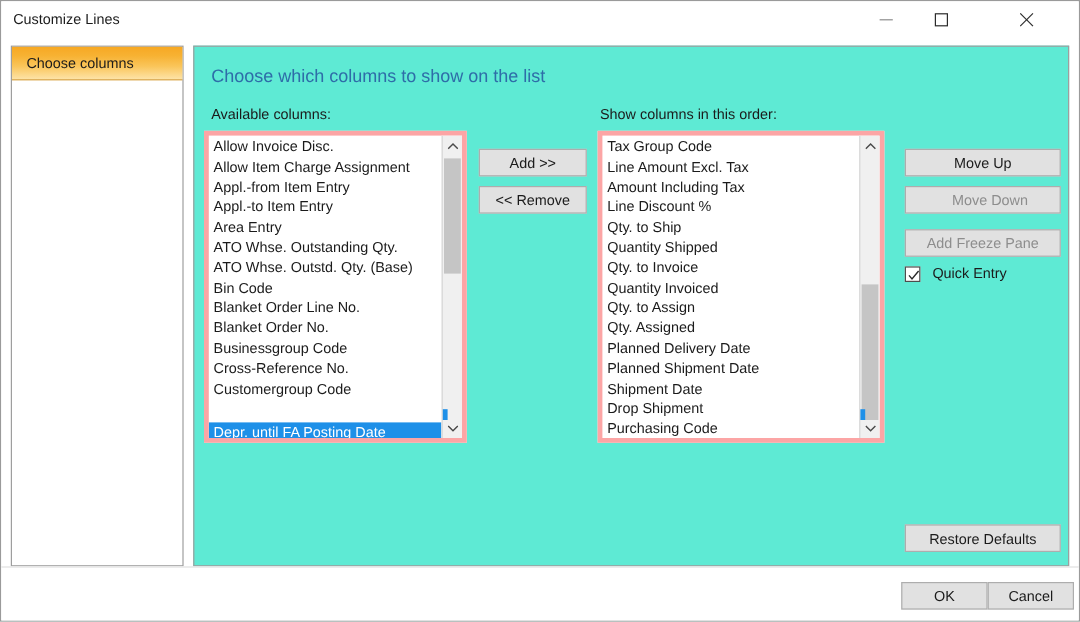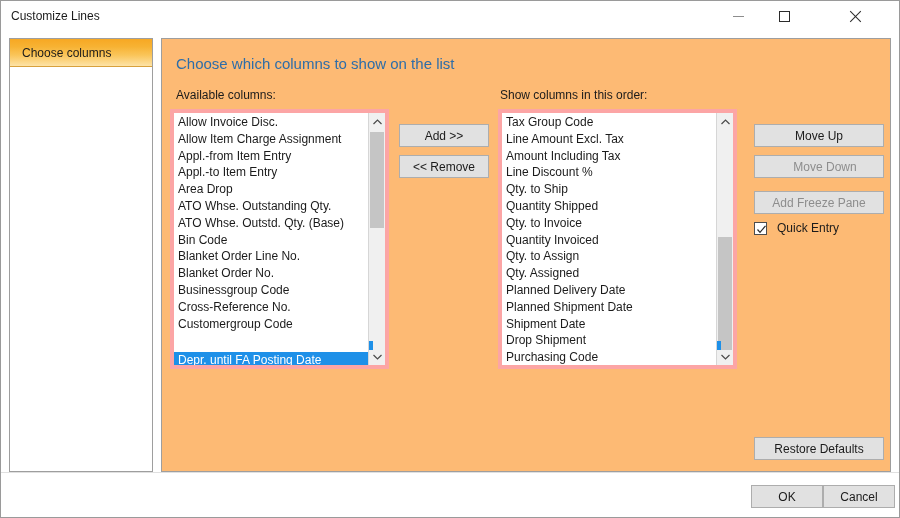--- a/index.html
+++ b/index.html
@@ -118,21 +118,21 @@
   }
 
   
   .content-panel {
     position: absolute;
     left: 160px;
     top: 6px;
     width: 730px;
     height: 434px;
     border: 1px solid #9e9e9e;
-    background: #fdba74;
+    background: #5eead4;
     box-sizing: border-box;
   }
 
   .heading {
     position: absolute;
     left: 14px;
     top: 16px;
     font-size: 15px;
     color: #2e6da8;
     white-space: nowrap;
@@ -326,21 +326,21 @@
 
       <div class="field-label label-available">Available columns:</div>
       <div class="field-label label-order">Show columns in this order:</div>
 
       <div class="listbox left">
         <div class="list-items" id="available-list">
             <div class="list-row">Allow Invoice Disc.</div>
             <div class="list-row">Allow Item Charge Assignment</div>
             <div class="list-row">Appl.-from Item Entry</div>
             <div class="list-row">Appl.-to Item Entry</div>
-            <div class="list-row">Area Drop</div>
+            <div class="list-row">Area Entry</div>
             <div class="list-row">ATO Whse. Outstanding Qty.</div>
             <div class="list-row">ATO Whse. Outstd. Qty. (Base)</div>
             <div class="list-row">Bin Code</div>
             <div class="list-row">Blanket Order Line No.</div>
             <div class="list-row">Blanket Order No.</div>
             <div class="list-row">Businessgroup Code</div>
             <div class="list-row">Cross-Reference No.</div>
             <div class="list-row">Customergroup Code</div>
             <div class="list-row selected">Depr. until FA Posting Date</div>
             <div class="list-row">Depreciation Book Code</div>

